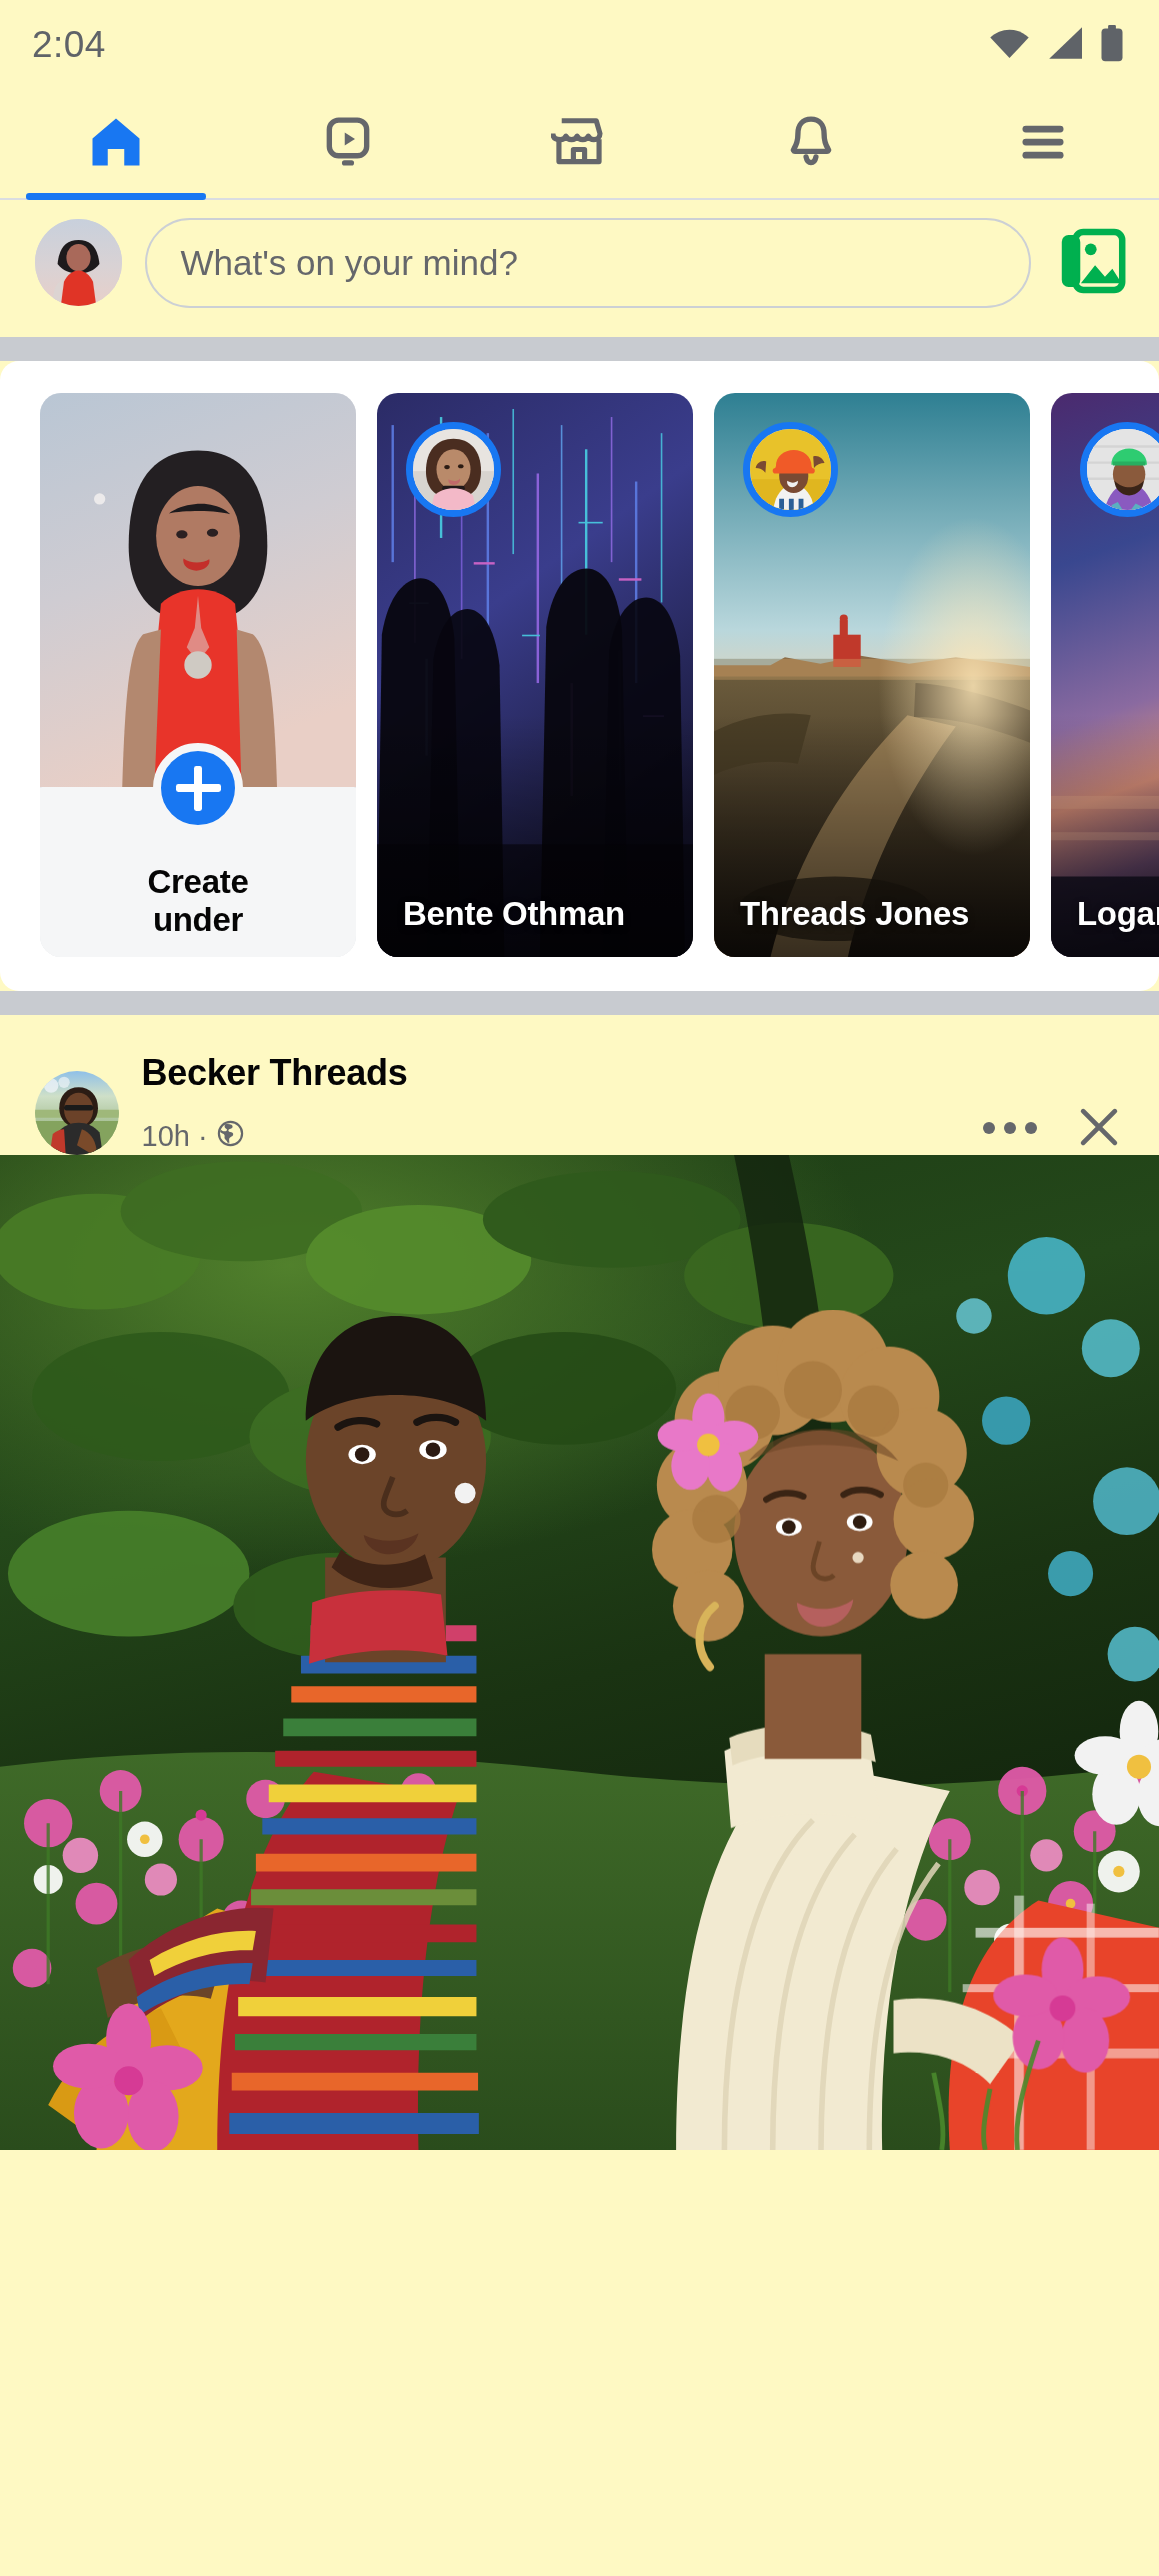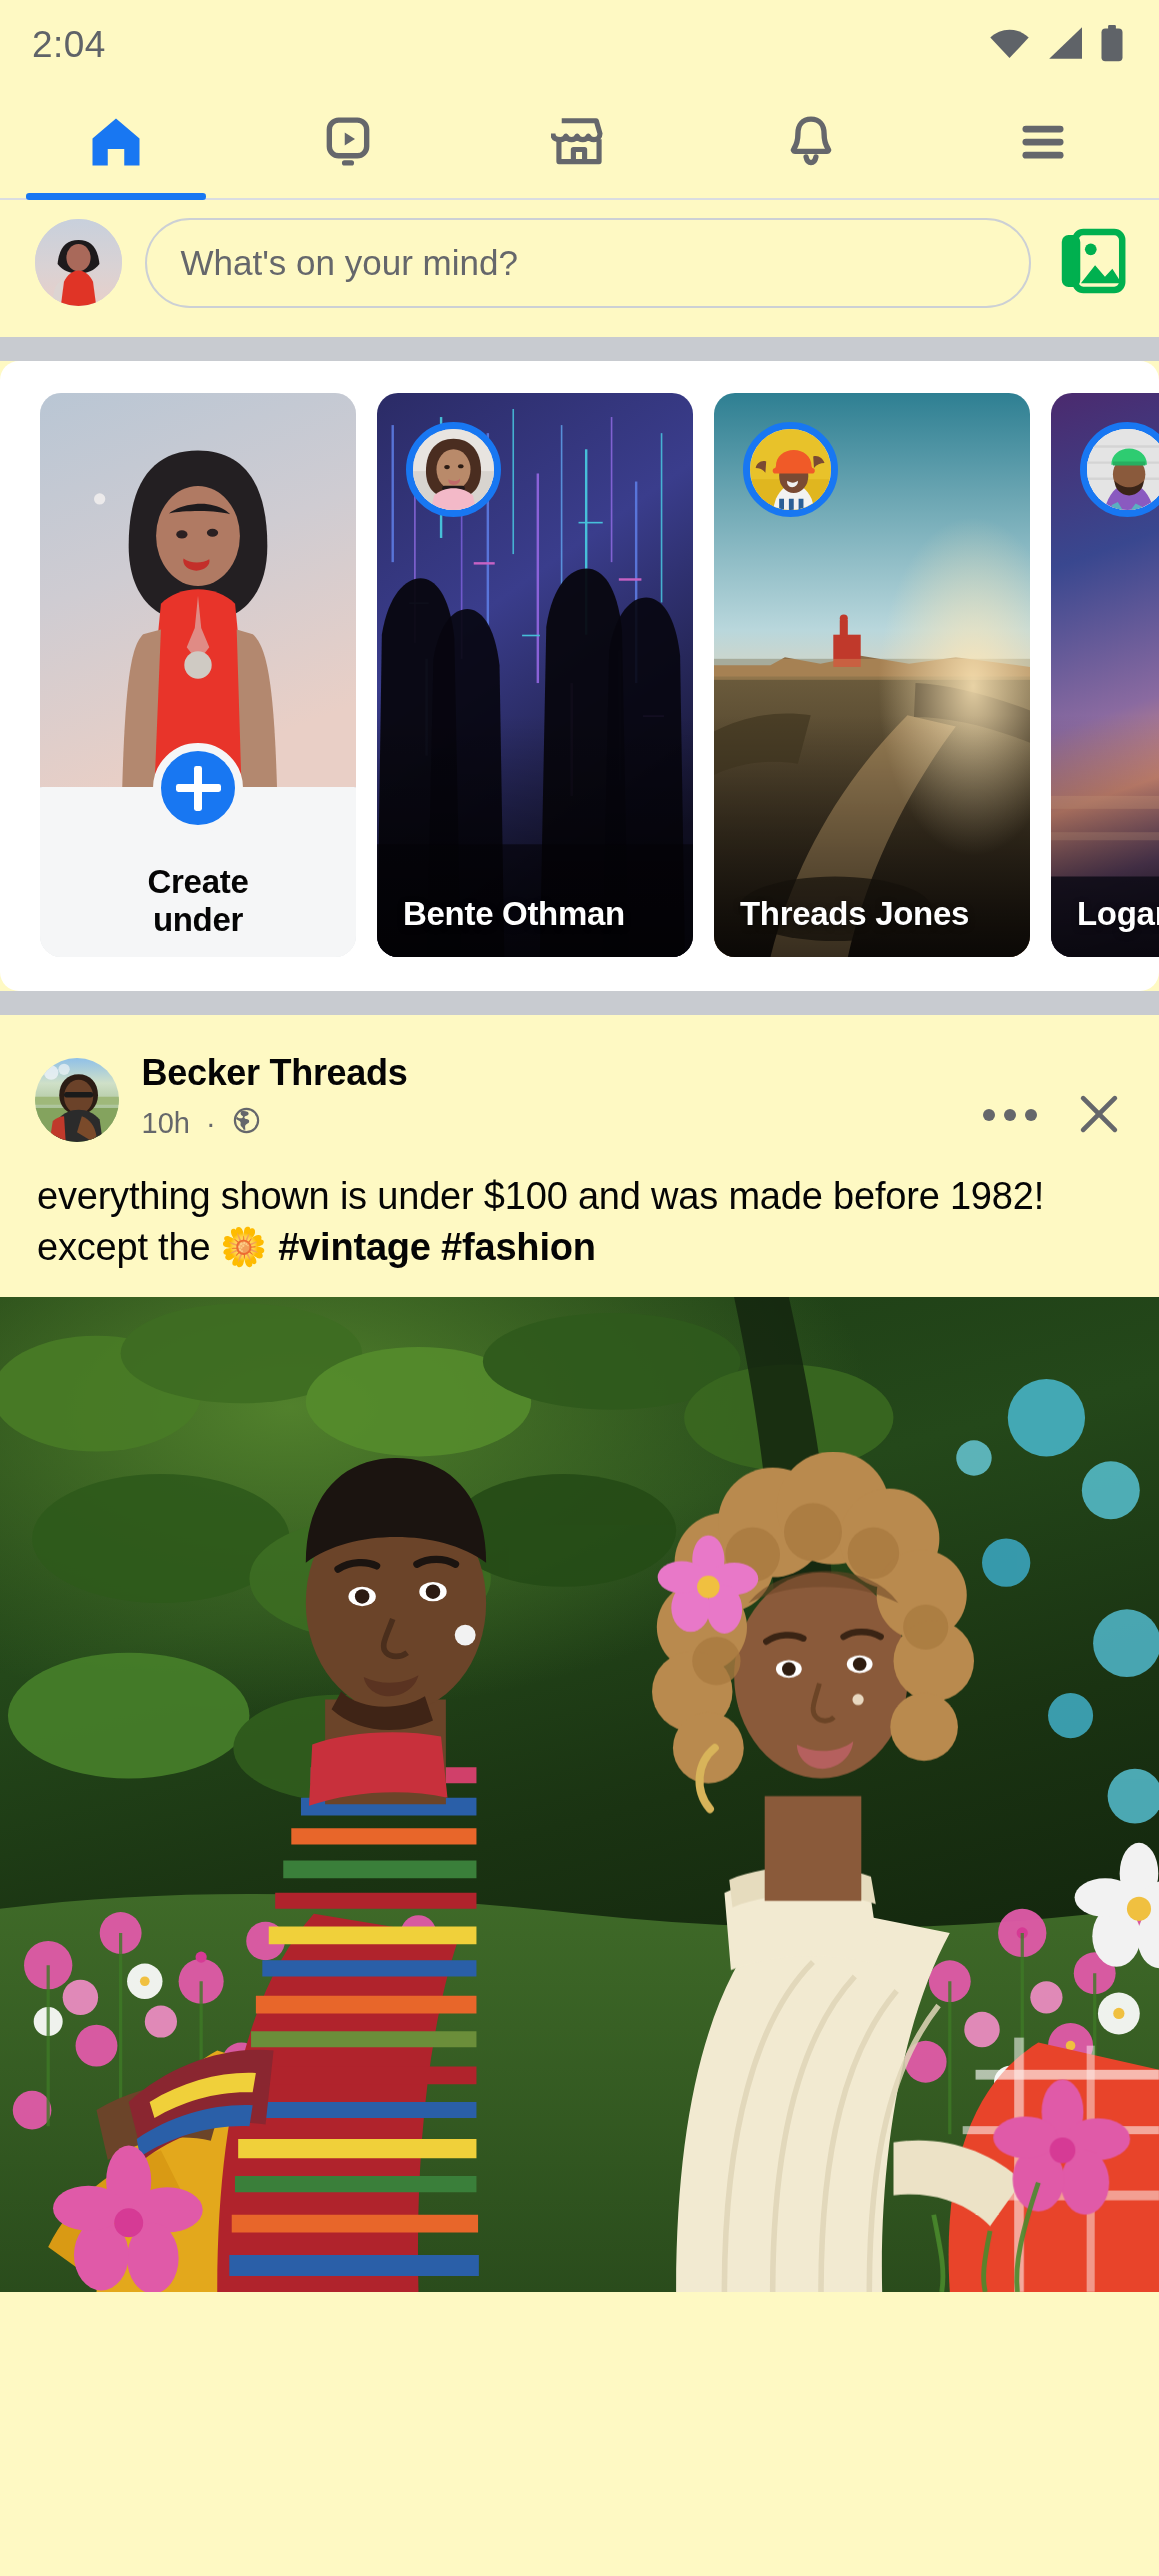--- a/index.html
+++ b/index.html
@@ -216,22 +216,22 @@
   }
   .post-headtext { flex: 1; padding-top: 3.2px; }
   .post-author {
     font-size: 36px;
     font-weight: bold;
     color: #050505;
     letter-spacing: -0.3px;
     line-height: 1.1;
   }
   .post-meta {
-    margin-top: 13px;
-    display: flex; align-items: center; gap: 16px;
+    margin-top: 26px;
+    display: flex; align-items: center; gap: 8px;
     font-size: 29px;
     color: #65676B;
   }
   .post-actions { display: flex; align-items: center; gap: 37px; padding-top: 8px; }
   .dots { display: flex; gap: 8.9px; align-items: center; }
   .dots span { width: 12px; height: 12px; border-radius: 50%; background: #65676B; display: block; }
 
   .post-text {
     padding: 29px 37px 24px 37px;
     font-size: 38px;
@@ -587,21 +587,20 @@
         </div>
         <span>
           <svg width="50" height="50" viewBox="0 0 24 24">
             <line x1="4.4" y1="4.4" x2="19.6" y2="19.6" stroke="#65676B" stroke-width="2.3" stroke-linecap="round"></line>
             <line x1="19.6" y1="4.4" x2="4.4" y2="19.6" stroke="#65676B" stroke-width="2.3" stroke-linecap="round"></line>
           </svg>
         </span>
       </div>
     </div>
 
-    <div class="post-text"><span>everything shown is under $100 and was made before 1982! except the </span><span>🌼</span> <b>#vintage #fashion</b></div>
 
     <div class="post-image">
       <svg class="ph" width="1159" height="995" viewBox="0 0 1440 1236" preserveAspectRatio="xMidYMid slice">
         <defs>
           <linearGradient id="bg1" x1="0" y1="0" x2="0.3" y2="1">
             <stop offset="0" stop-color="#1c3a14"></stop>
               <stop offset="0.35" stop-color="#24481a"></stop>
             <stop offset="0.62" stop-color="#1a3312"></stop>
               <stop offset="1" stop-color="#0f1f0b"></stop>
           </linearGradient>

